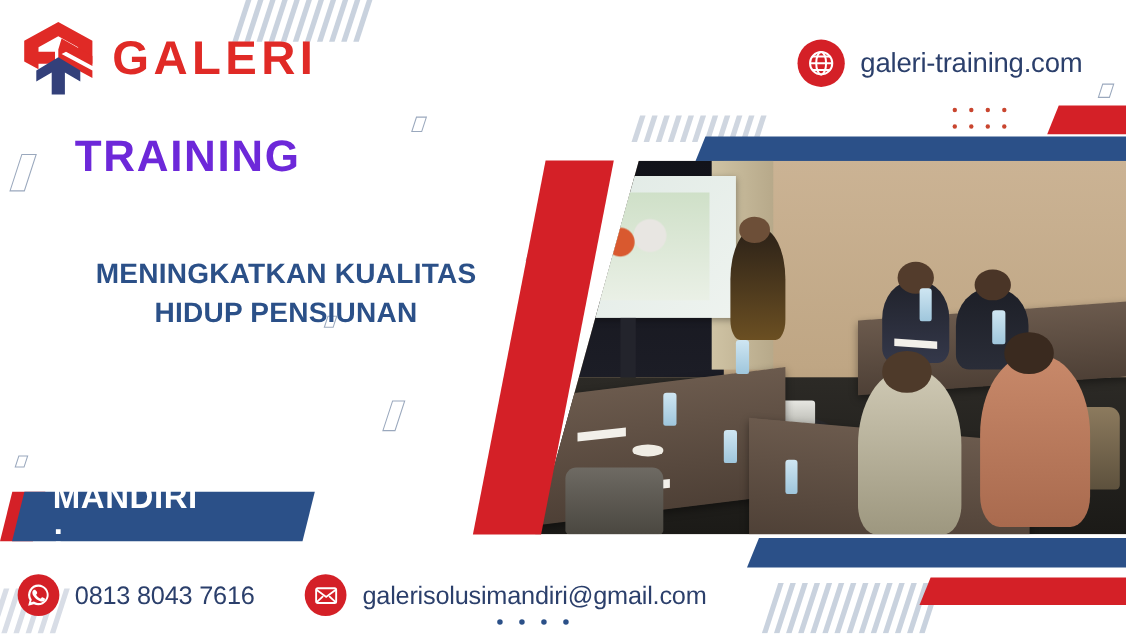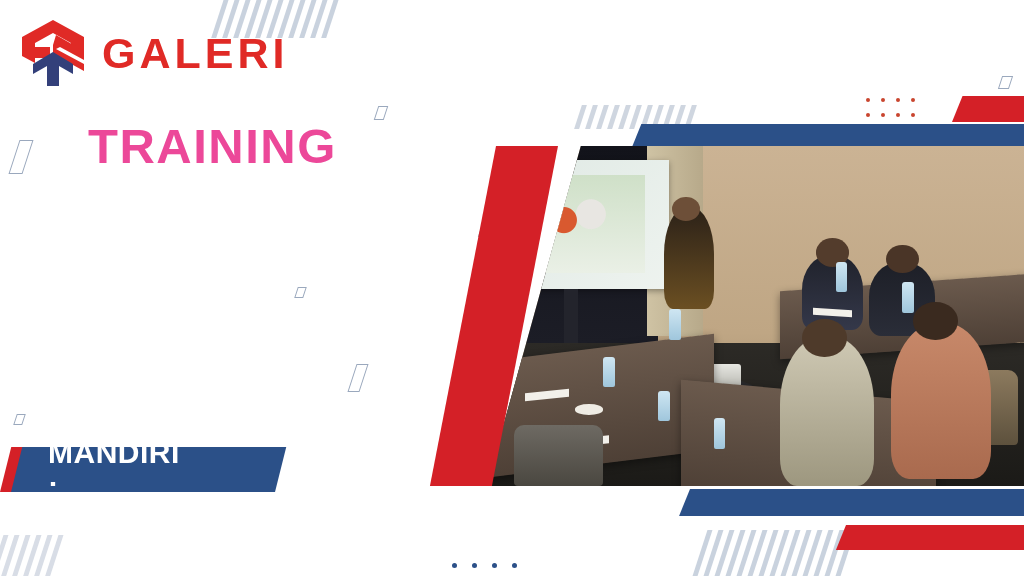--- a/index.html
+++ b/index.html
@@ -53,22 +53,22 @@
 
   .weblink { position:absolute; right:40px; top:36px; display:flex; align-items:center; gap:14px; }
   .globe-badge {
     width:43px; height:43px; border-radius:50%; background:#d42027;
     display:flex; align-items:center; justify-content:center;
   }
   .weburl { font-size:25px; color:#2b3f6b; letter-spacing:-0.2px; }
 
   
   .headline {
-    position:absolute; left:88px; top:122px;
-    font-size:49px; font-weight:bold; color:#ec4899;
+    position:absolute; left:68px; top:122px;
+    font-size:40px; font-weight:bold; color:#6d28d9;
     letter-spacing:1.5px; line-height:1;
   }
   .subhead {
     position:absolute; left:0; top:231px; width:520px;
     text-align:center; font-size:25.5px; font-weight:bold;
     color:#2b5088; line-height:1.42; letter-spacing:0.2px;
   }
   .regline {
     position:absolute; left:0; top:417px; width:470px;
     text-align:center; font-size:25px; font-weight:bold;
@@ -330,33 +330,69 @@
     <svg class="logo-mark" viewBox="0 0 74 70">
       <path d="M37 2 L68 19 L68 40 L55 33 L55 25 L37 15 L19 25 L19 29 L34 29 L34 40 L19 40 L19 45 L6 38 L6 19 Z" fill="#e02a26"></path>
       <path d="M40 17 L68 33 L68 42 L44 29 L40 31 L68 46 L68 53 L37 36 L37 27 Z" fill="#e02a26"></path>
       <path d="M37 34 L57 46 L57 56 L43 48 L43 68 L31 68 L31 48 L17 56 L17 46 Z" fill="#33407a"></path>
     </svg>
     <div class="logo-text">
       <div class="logo-title">GALERI</div>
     </div>
   </div>
 
+  <div class="weblink">
+    <span class="globe-badge">
+      <svg width="27" height="27" viewBox="0 0 24 24" fill="none" stroke="#ffffff" stroke-width="1.6">
+        <circle cx="12" cy="12" r="9"></circle>
+        <ellipse cx="12" cy="12" rx="4" ry="9"></ellipse>
+        <line x1="3" y1="12" x2="21" y2="12"></line>
+        <line x1="4.6" y1="6.5" x2="19.4" y2="6.5"></line>
+        <line x1="4.6" y1="17.5" x2="19.4" y2="17.5"></line>
+      </svg>
+    </span>
+    <span class="weburl">galeri-training.com</span>
+  </div>
 
   <div class="headline">TRAINING</div>
 
   <div class="subhead">
+    <div>MENINGKATKAN KUALITAS</div>
+    <div>HIDUP PENSIUNAN</div>
   </div>
 
 
   <div class="hub-wrap">
     <div class="hub-red"></div>
     <div class="hub-navy"></div>
     <div class="hub-label">MANDIRI :</div>
   </div>
 
+  <div class="contacts">
+
+    <span class="cbadge">
+      <svg width="24" height="24" viewBox="0 0 24 24" fill="#ffffff">
+        <path d="M12 2.4a9.4 9.4 0 0 0-8.1 14.2L2.6 21.6l5.2-1.3A9.4 9.4 0 1 0 12 2.4zm0 2a7.4 7.4 0 1 1-3.8 13.7l-.4-.2-2.6.7.7-2.5-.2-.4A7.4 7.4 0 0 1 12 4.4z"></path>
+        <path d="M9.3 7.6c-.2-.5-.4-.5-.6-.5h-.5c-.2 0-.5.1-.8.4-.3.3-1 1-1 2.4s1 2.8 1.2 3c.1.2 2 3.1 4.9 4.2 2.4.9 2.9.7 3.4.7.5 0 1.6-.6 1.8-1.3.2-.6.2-1.2.2-1.3-.1-.1-.3-.2-.5-.3l-1.8-.9c-.3-.1-.5-.2-.7.1l-.7.9c-.1.2-.3.2-.5.1-.3-.1-1.2-.5-2.2-1.4-.8-.7-1.4-1.6-1.5-1.9-.1-.2 0-.4.1-.5l.4-.5c.1-.2.2-.3.3-.5.1-.2 0-.4 0-.5l-.5-1.2z"></path>
+      </svg>
+    </span>
+    <span class="ctext">0813 8043 7616</span>
+
+    <span class="cgap"></span>
+
+    <span class="cbadge">
+      <svg width="23" height="23" viewBox="0 0 24 24" fill="none" stroke="#ffffff" stroke-width="1.8">
+        <rect x="2.5" y="5" width="19" height="14" rx="1.5"></rect>
+        <path d="M2.5 6.2 12 13.2 21.5 6.2"></path>
+        <path d="M2.8 18.4 9.2 12.4"></path>
+        <path d="M21.2 18.4 14.8 12.4"></path>
+      </svg>
+    </span>
+    <span class="ctext">galerisolusimandiri@gmail.com</span>
+  </div>
 
   <div class="dotrow" style="left:452px; top:563px;">
     <i></i>
       <i></i>
       <i></i>
       <i></i>
   </div>
 
 </div>
 

